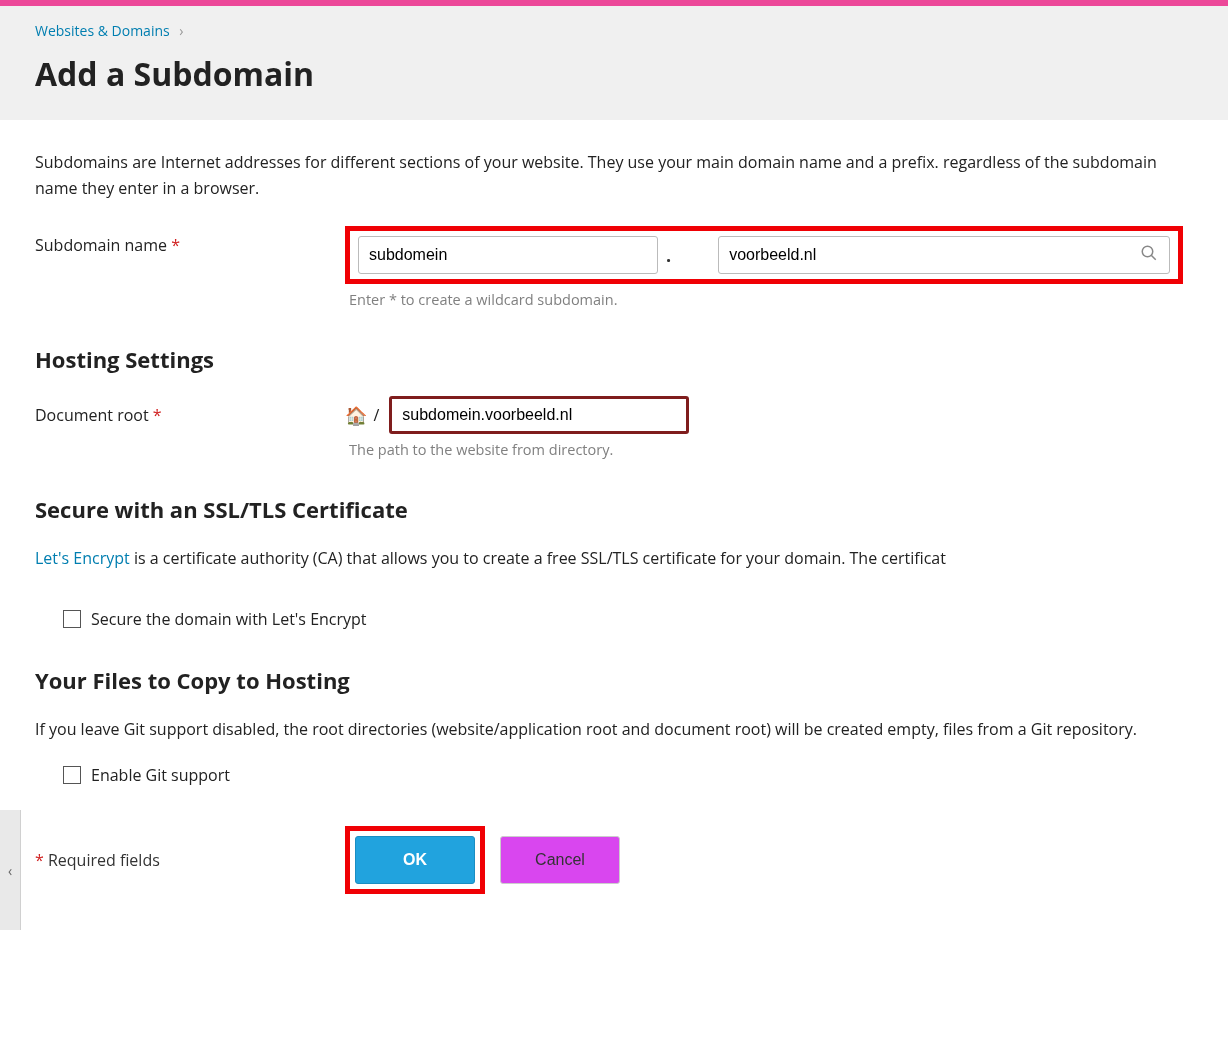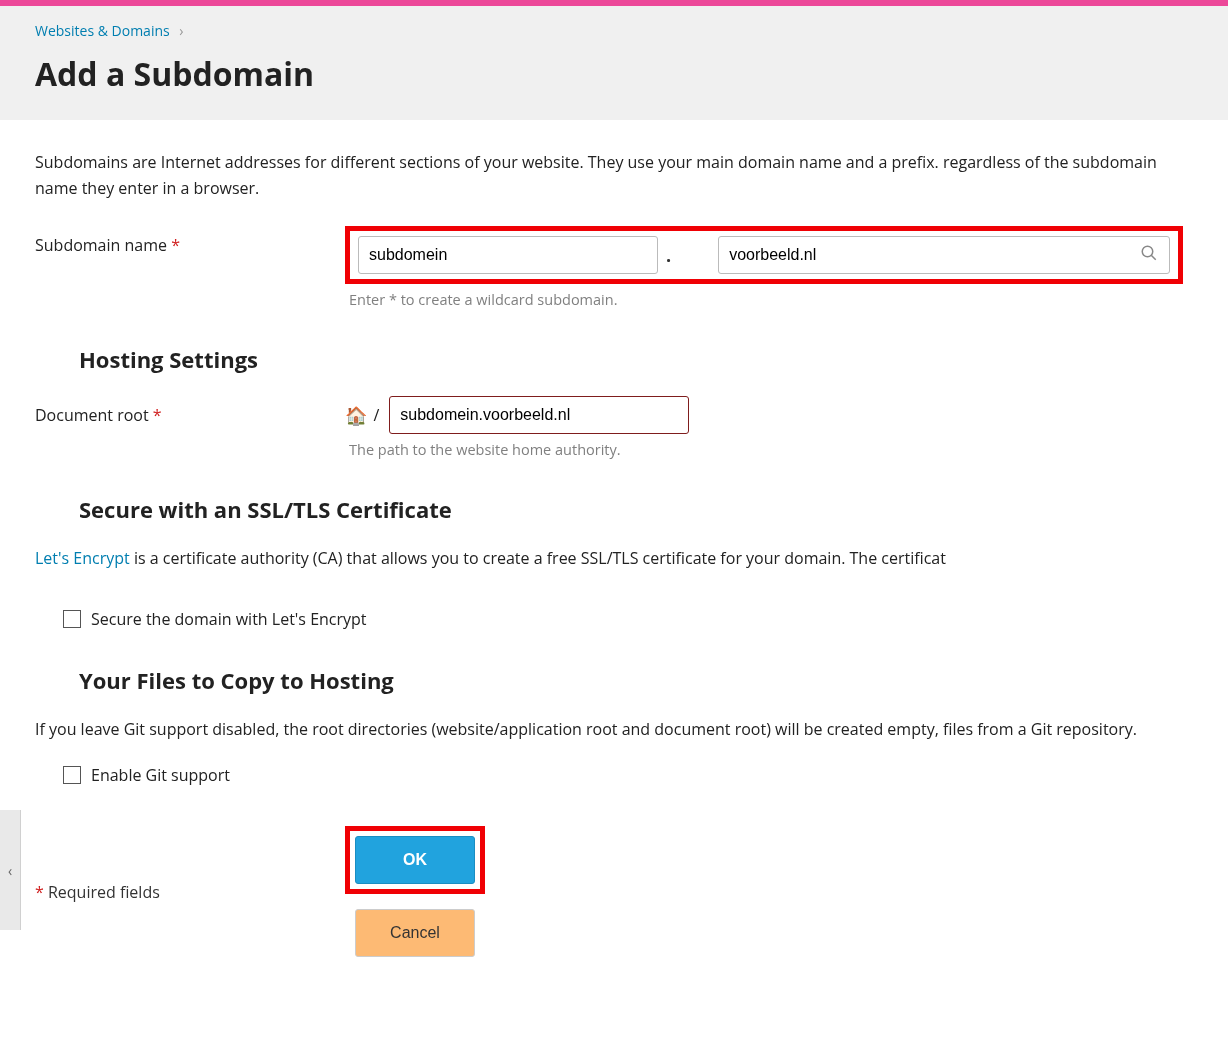--- a/index.html
+++ b/index.html
@@ -112,35 +112,34 @@
       font-size: 14.5px;
       margin-top: 2px;
       margin-left: 4px;
     }
     h2.section-heading {
       font-size: 22px;
       font-weight: 700;
       margin-top: 35px;
       margin-bottom: 22px;
       color: #222;
-      margin-left: 44px;
     }
     .docroot-prefix {
       display: inline-flex;
       align-items: center;
       gap: 6px;
       font-size: 16px;
     }
     .home-icon {
       font-size: 18px;
     }
     input[type="text"].docroot-input {
       height: 38px;
       padding: 6px 10px;
-      border: 1px solid #7f1d1d;
+      border: 3px solid #7f1d1d;
       border-radius: 3px;
       font-size: 16px;
       width: 300px;
       margin-left: 4px;
     }
     .ssl-text {
       font-size: 16px;
       line-height: 1.6;
       margin-bottom: 36px;
     }
@@ -176,21 +175,20 @@
     }
     .required-note {
       width: 310px;
       font-size: 16px;
       color: #333;
     }
     .button-group {
       display: flex;
       gap: 15px;
       align-items: center;
-      flex-direction: column;
     }
     .ok-highlight {
       border: 5px solid #f00004;
       padding: 5px;
       display: inline-block;
     }
     button.btn {
       height: 48px;
       padding: 0 30px;
       font-size: 16px;
@@ -199,21 +197,21 @@
       cursor: pointer;
       min-width: 120px;
     }
     button.btn-primary {
       background: #21a3de;
       color: #fff;
       border: 1px solid #1a8dc2;
       font-weight: 600;
     }
     button.btn-default {
-      background: #fdba74;
+      background: #d946ef;
       color: #333;
     }
     .side-collapse {
       position: absolute;
       left: 0;
       top: 810px;
       width: 21px;
       height: 120px;
       background: #e9e9e9;
       border-right: 1px solid #d0d0d0;
@@ -267,21 +265,21 @@
   <div class="form-row">
     <div class="form-label-col">
       <span>Document root</span> <span class="required-asterisk">*</span>
     </div>
     <div class="form-field-col">
       <span class="docroot-prefix">
         <span class="home-icon">🏠</span>
         <span>/</span>
         <input type="text" class="docroot-input" value="subdomein.voorbeeld.nl" style="">
       </span>
-      <div class="hint-text" style="margin-top:6px;">The path to the website home authority.</div>
+      <div class="hint-text" style="margin-top:6px;">The path to the website from directory.</div>
     </div>
   </div>
 
   <h2 class="section-heading">Secure with an SSL/TLS Certificate</h2>
 
   <p class="ssl-text">
     <a href="#">Let's Encrypt</a><span> is a certificate authority (CA) that allows you to create a free SSL/TLS certificate for your domain. The certificat</span>
   </p>
 
   <label class="checkbox-row">

